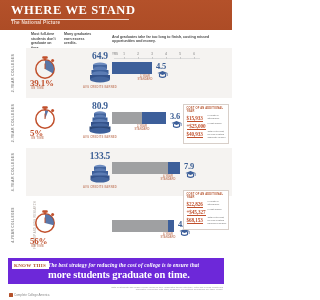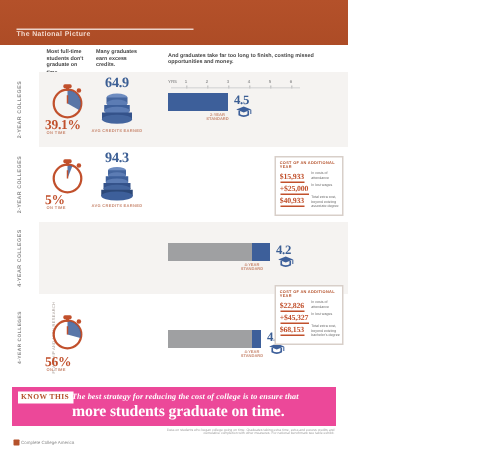--- a/index.html
+++ b/index.html
@@ -81,21 +81,21 @@
     font-family:"Liberation Serif",serif;
     font-weight:bold;font-size:9px;color:#c1502c;letter-spacing:-.2px;
   }
   .pct-cap{
     position:absolute;left:1px;top:38.5px;width:30px;
     font-size:2.7px;font-weight:bold;letter-spacing:.25px;color:#c98a72;
     text-transform:uppercase;
   }
 
   
-  .creditcell{position:absolute;left:55px;top:0;width:46px;height:100%;}
+  .creditcell{position:absolute;left:77px;top:0;width:46px;height:100%;}
   .credit-num{
     position:absolute;left:0;top:3px;width:46px;text-align:center;
     font-family:"Liberation Serif",serif;font-weight:bold;
     font-size:9.5px;color:#3b5e94;letter-spacing:-.2px;
   }
   .stack{position:absolute;left:9px;top:13px;width:28px;height:24px;}
   .credit-cap{
     position:absolute;left:0;top:38px;width:46px;text-align:center;
     font-size:2.7px;font-weight:bold;color:#c98a72;letter-spacing:.2px;
     text-transform:uppercase;
@@ -143,21 +143,21 @@
   }
   .cost-amt.rule{border-bottom:.6px solid #c1502c;padding-bottom:.3px;}
   .cost-desc{
     position:absolute;left:21px;top:.5px;width:22px;
     font-size:2.4px;line-height:2.9px;color:#6e6e6e;
   }
 
   
   .banner{
     position:absolute;left:8px;top:258px;width:216px;height:26px;
-    background:#ec4899;
+    background:#6d28d9;
   }
   .know{
     position:absolute;left:3.5px;top:3px;
     background:#ffffff;color:#b4512a;
     font-family:"Liberation Serif",serif;font-weight:bold;
     font-size:5px;letter-spacing:.3px;padding:1.5px 2.5px;
     text-transform:uppercase;
   }
   .banner-l1{
     position:absolute;left:40px;top:3.5px;
@@ -183,20 +183,21 @@
     display:inline-block;width:3.5px;height:3.5px;background:#b4512a;
     vertical-align:-.5px;margin-right:1.5px;border-radius:.5px;
   }
 </style>
 </head>
 <body>
 
 <div class="page">
 
   <div class="header">
+    <div class="header-title">WHERE WE STAND</div>
     <div class="header-rule"></div>
     <div class="header-sub">The National Picture</div>
   </div>
 
   <div class="colheads">
     <div class="ch ch1">Most full-time students don't graduate on time.</div>
     <div class="ch ch2">Many graduates earn excess credits.</div>
     <div class="ch ch3">And graduates take far too long to finish, costing missed opportunities and money.</div>
   </div>
 
@@ -282,37 +283,50 @@
           <rect x="11.9" y="6.3" width="2.2" height="2.2" fill="#c1502c"></rect>
           <circle cx="20.6" cy="8.4" r="1.5" fill="#c1502c"></circle>
           <line x1="13" y1="17" x2="13" y2="11.5" stroke="#c1502c" stroke-width="1"></line>
         </svg>
       </div>
       <div class="pct">5%</div>
       <div class="pct-cap">ON TIME</div>
     </div>
 
     <div class="creditcell">
-      <div class="credit-num">94.3</div>
+      <div class="credit-num">80.9</div>
       <div class="stack">
         <svg width="28" height="24" viewBox="0 0 28 24">
           <ellipse cx="14" cy="2.5" rx="6" ry="2.2" fill="#6e8cc0"></ellipse>
           <rect x="8" y="2.5" width="12" height="3.5" fill="#44659e"></rect>
           <ellipse cx="14" cy="6" rx="6" ry="2.2" fill="#5c7cb4"></ellipse>
           <rect x="6.5" y="6.5" width="15" height="4" fill="#3d5f9a"></rect>
           <ellipse cx="14" cy="10.5" rx="7.5" ry="2.5" fill="#5c7cb4"></ellipse>
           <rect x="5" y="11" width="18" height="4" fill="#34528a"></rect>
           <ellipse cx="14" cy="15" rx="9" ry="2.8" fill="#44659e"></ellipse>
           <rect x="3.5" y="15.5" width="21" height="4.2" fill="#2c4878"></rect>
           <ellipse cx="14" cy="19.7" rx="10.5" ry="3" fill="#3d5f9a"></ellipse>
         </svg>
       </div>
       <div class="credit-cap">AVG CREDITS EARNED</div>
     </div>
 
+    <div class="barcell">
+      <div class="bar" style="left:0;width:54px">
+        <div class="bar-gray" style="left:0;width:30px"></div>
+        <div class="bar-blue" style="left:30px;width:24px"></div>
+      </div>
+      <div class="bar-cap" style="left:21px;top:27px;width:18px">2-YEAR STANDARD</div>
+      <div class="yrs" style="left:58px;top:13px">3.6</div>
+      <svg class="cap-grad" style="left:59px;top:22px" viewBox="0 0 11 9">
+        <path d="M5.5 1 L10.5 3 L5.5 5 L0.5 3 Z" fill="#3d5f9a"></path>
+        <path d="M2.5 4 L2.5 6.5 Q5.5 8.3 8.5 6.5 L8.5 4" fill="none" stroke="#3d5f9a" stroke-width="1.1"></path>
+        <line x1="10.2" y1="3.1" x2="10.2" y2="6" stroke="#3d5f9a" stroke-width=".7"></line>
+      </svg>
+    </div>
 
     <div class="costbox" style="left:183px;top:6px;">
       <div class="cost-title">COST OF AN ADDITIONAL YEAR</div>
       <div class="cost-line">
         <div class="cost-amt rule">$15,933</div>
         <div class="cost-desc">In costs of attendance</div>
       </div>
       <div class="cost-line">
         <div class="cost-amt rule">+$25,000</div>
         <div class="cost-desc">In lost wages</div>
@@ -324,28 +338,43 @@
     </div>
   </div>
 
   <div class="row r3">
     <div class="row-bg band-a"></div>
     <div class="vlabel">
       <span>4-YEAR COLLEGES</span>
     </div>
 
 
+    <div class="creditcell">
+      <div class="credit-num">133.5</div>
+      <div class="stack">
+        <svg width="28" height="24" viewBox="0 0 28 24">
+          <ellipse cx="14" cy="6" rx="6" ry="2.2" fill="#6e8cc0"></ellipse>
+          <rect x="8" y="6" width="12" height="3.5" fill="#44659e"></rect>
+          <ellipse cx="14" cy="9.5" rx="6" ry="2.2" fill="#5c7cb4"></ellipse>
+          <rect x="6" y="10" width="16" height="4" fill="#3d5f9a"></rect>
+          <ellipse cx="14" cy="14" rx="8" ry="2.5" fill="#5c7cb4"></ellipse>
+          <rect x="4.5" y="14.5" width="19" height="4.2" fill="#34528a"></rect>
+          <ellipse cx="14" cy="18.7" rx="9.5" ry="2.9" fill="#44659e"></ellipse>
+        </svg>
+      </div>
+      <div class="credit-cap">AVG CREDITS EARNED</div>
+    </div>
 
     <div class="barcell">
       <div class="bar" style="left:0;width:68px">
         <div class="bar-gray" style="left:0;width:56px"></div>
         <div class="bar-blue" style="left:56px;width:12px"></div>
       </div>
       <div class="bar-cap" style="left:47px;top:27px;width:18px">4-YEAR STANDARD</div>
-      <div class="yrs" style="left:72px;top:13px">4.2</div>
+      <div class="yrs" style="left:72px;top:13px">7.9</div>
       <svg class="cap-grad" style="left:73px;top:22px" viewBox="0 0 11 9">
         <path d="M5.5 1 L10.5 3 L5.5 5 L0.5 3 Z" fill="#3d5f9a"></path>
         <path d="M2.5 4 L2.5 6.5 Q5.5 8.3 8.5 6.5 L8.5 4" fill="none" stroke="#3d5f9a" stroke-width="1.1"></path>
         <line x1="10.2" y1="3.1" x2="10.2" y2="6" stroke="#3d5f9a" stroke-width=".7"></line>
       </svg>
     </div>
   </div>
 
   <div class="row r4">
     <div class="row-bg band-b"></div>

